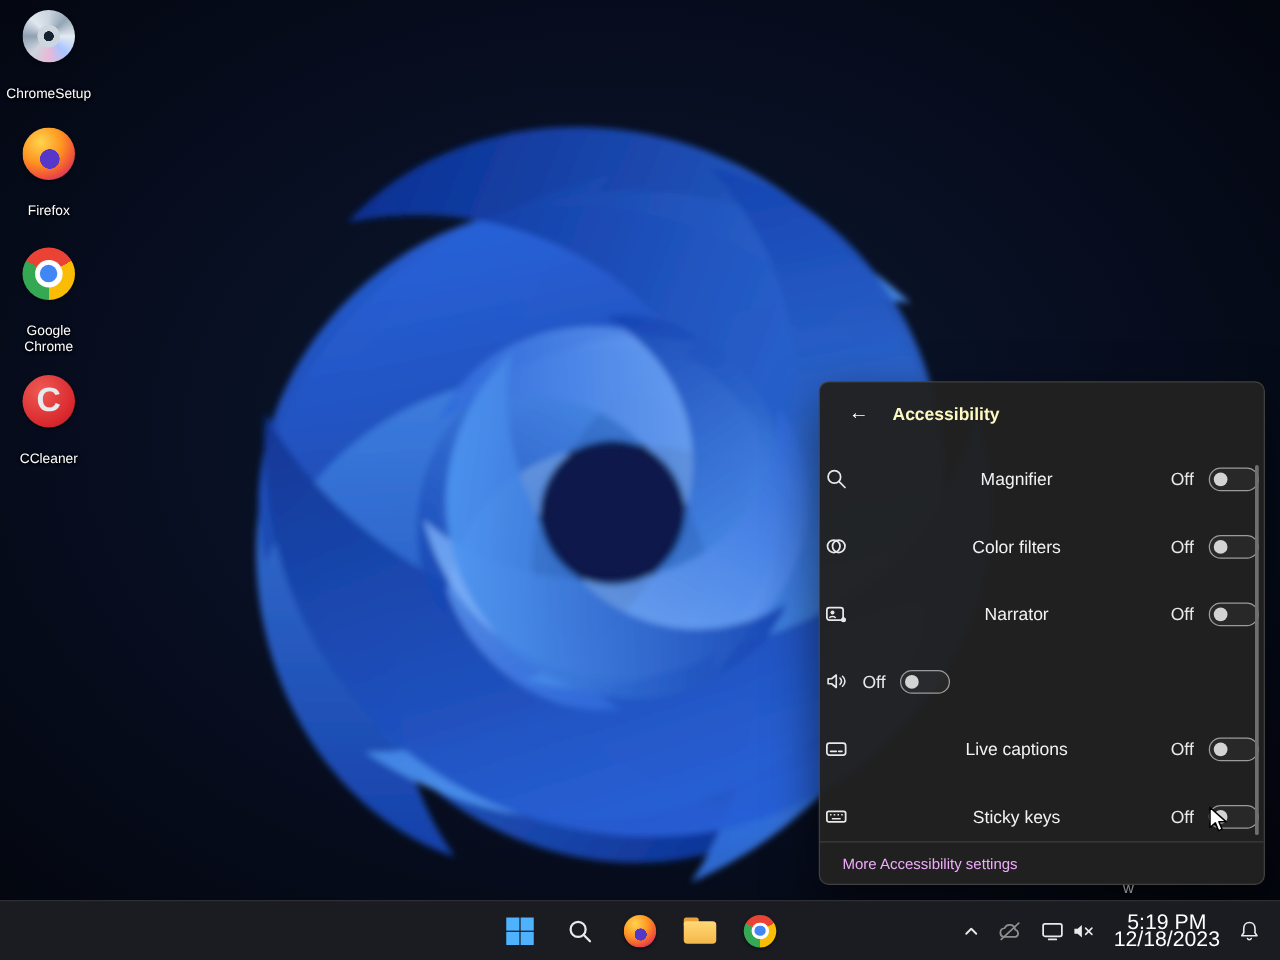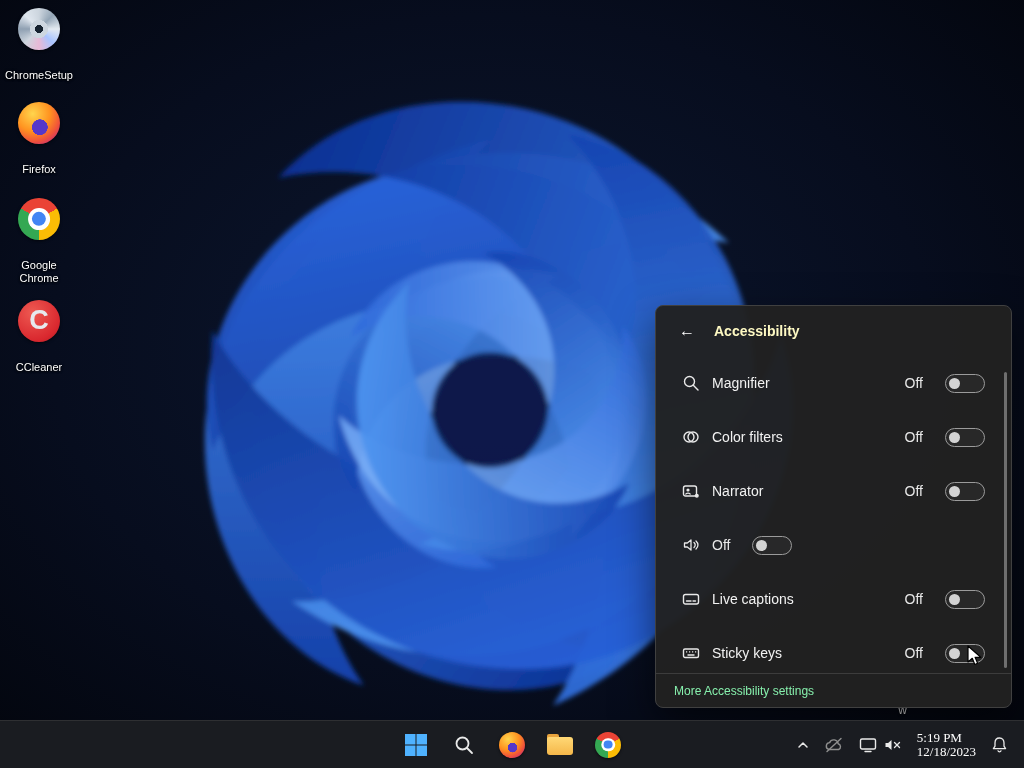--- a/index.html
+++ b/index.html
@@ -81,37 +81,37 @@
     z-index:5; overflow:hidden;
   }
   .qs-header {
     height:50px; display:flex; align-items:center; gap:14px; padding:0 18px;
   }
   .qs-back {
     width:26px; height:26px; display:flex; align-items:center; justify-content:center;
     font-size:16px; color:#ffffff; border-radius:4px; cursor:default;
   }
   .qs-title { font-size:14px; font-weight:600; color:#fef9c3; }
-  .qs-rows { padding:0 26px; }
+  .qs-rows { padding:0 4px;text-align:center; }
   .qs-row { height:54px; display:flex; align-items:center; }
   .qs-icon { width:30px; display:flex; align-items:center; }
   .qs-label { flex:1; font-size:14px; color:#f2f2f2; }
-  .qs-state { font-size:14px; color:#e8e8e8; margin-right:22px; }
+  .qs-state { font-size:14px; color:#e8e8e8; margin-right:12px; }
   .toggle {
     width:40px; height:19px; border:1px solid #9b9b9b; border-radius:10px;
     position:relative; background:rgba(255,255,255,0.04); flex:0 0 auto; cursor:default;
   }
   .toggle .knob {
     position:absolute; left:3px; top:3px; width:11px; height:11px;
     border-radius:50%; background:#d3d3d3;
   }
   .qs-footer {
     position:absolute; left:0; right:0; bottom:0; height:34px;
     border-top:1px solid #3c3c3c; display:flex; align-items:center;
-    padding:0 18px; font-size:12px; color:#86efac; cursor:default;
+    padding:0 18px; font-size:12px; color:#f0abfc; cursor:default;
   }
   .qs-scrollbar {
     position:absolute; right:4px; top:66px; width:3px; height:296px;
     background:#6f6f6f; border-radius:2px;
   }
 
   
   .taskbar {
     position:absolute; left:0; right:0; bottom:0; height:48px;
     background:rgba(27,29,34,.97); border-top:1px solid rgba(70,70,70,.45);
@@ -139,21 +139,21 @@
     background:linear-gradient(180deg,#ffd876,#f5b74a); border-radius:2px 3px 3px 3px;
   }
   .tb-tray {
     position:absolute; right:0; top:0; height:100%;
     display:flex; align-items:center; gap:3px; padding-right:10px;
   }
   .tray-btn {
     height:36px; display:flex; align-items:center; justify-content:center;
     gap:7px; padding:0 6px; border-radius:6px; cursor:default;
   }
-  .clock { text-align:left; font-size:13px; line-height:14px; color:#fff;font-family:Liberation Serif, serif; }
+  .clock { text-align:center; font-size:17px; line-height:14px; color:#fff; }
 
   
   .cursor { position:absolute; left:966px; top:645px; z-index:50; pointer-events:none; }
 </style>
 </head>
 <body>
 
 <svg class="wallpaper" width="1024" height="768" viewBox="0 0 1024 768">
   <defs>
     <radialGradient id="bgGrad" cx="48%" cy="45%" r="78%">

